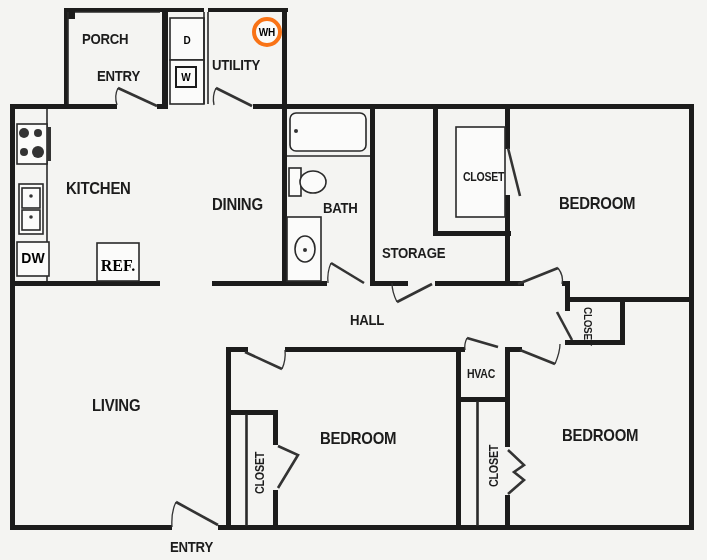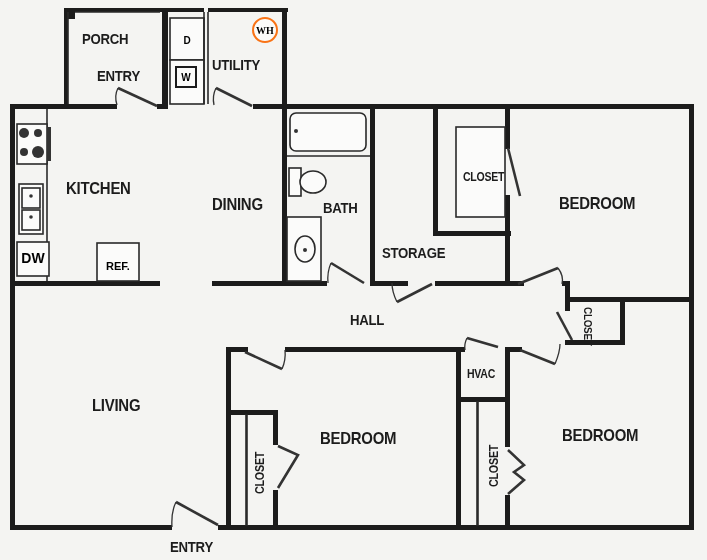--- a/index.html
+++ b/index.html
@@ -28,25 +28,25 @@
   }
   .lbl.big { font-size: 17px; }
   .lbl.med { font-size: 15px; }
   .lbl.sm  { font-size: 12px; }
   .lbl.xs  { font-size: 11px; }
   .vert { transform: rotate(-90deg) scaleX(0.9); transform-origin: left top; }
   .vert-cw { transform: rotate(90deg) scaleX(0.9); transform-origin: left top; }
   .circle-lbl {
     position: absolute;
     width: 22px; height: 22px;
-    border: 2px solid #f97316; border-radius: 50%;
+    border: 4px solid #f97316; border-radius: 50%;
     font-size: 10px; font-weight: bold;
     display: flex; align-items: center; justify-content: center;
     background: #fbfbfa;
-    font-family: Liberation Serif, serif;
+    font-family: Liberation Sans, sans-serif;
   }
   .box-lbl {
     position: absolute;
     font-size: 10px; font-weight: bold;
     display: flex; align-items: center; justify-content: center;
     font-family: "Liberation Sans", sans-serif;
   }
 </style>
 </head>
 <body>
@@ -204,21 +204,21 @@
 <div class="lbl med" style="left:82px;top:30px;">PORCH</div>
 <div class="lbl med" style="left:97px;top:67px;">ENTRY</div>
 <div class="lbl med" style="left:212px;top:56px;">UTILITY</div>
 
 <div class="box-lbl" style="left:170px;top:20px;width:34px;height:40px;">D</div>
 <div class="box-lbl" style="left:175px;top:66px;width:22px;height:22px;border:2px solid #1c1c1c;box-sizing:border-box;">W</div>
 <div class="circle-lbl" style="left:252px;top:17px;">WH</div>
 
 <div class="lbl big" style="left:66px;top:179px;">KITCHEN</div>
 <div class="box-lbl" style="left:17px;top:246px;width:32px;height:24px;font-size:14px;">DW</div>
-<div class="box-lbl" style="left:99px;top:256px;width:38px;height:20px;font-size:11px;">REF.</div>
+<div class="box-lbl" style="left:99px;top:256px;width:38px;height:20px;font-size:16px;font-family:Liberation Serif, serif;">REF.</div>
 
 <div class="lbl big" style="left:212px;top:195px;">DINING</div>
 <div class="lbl med" style="left:323px;top:199px;">BATH</div>
 <div class="lbl med" style="left:382px;top:244px;">STORAGE</div>
 <div class="lbl sm" style="left:463px;top:170px;">CLOSET</div>
 <div class="lbl big" style="left:559px;top:194px;">BEDROOM</div>
 
 <div class="lbl med" style="left:350px;top:311px;">HALL</div>
 <div class="lbl xs vert-cw" style="left:594px;top:307px;">CLOSET</div>
 <div class="lbl sm" style="left:467px;top:367px;">HVAC</div>

